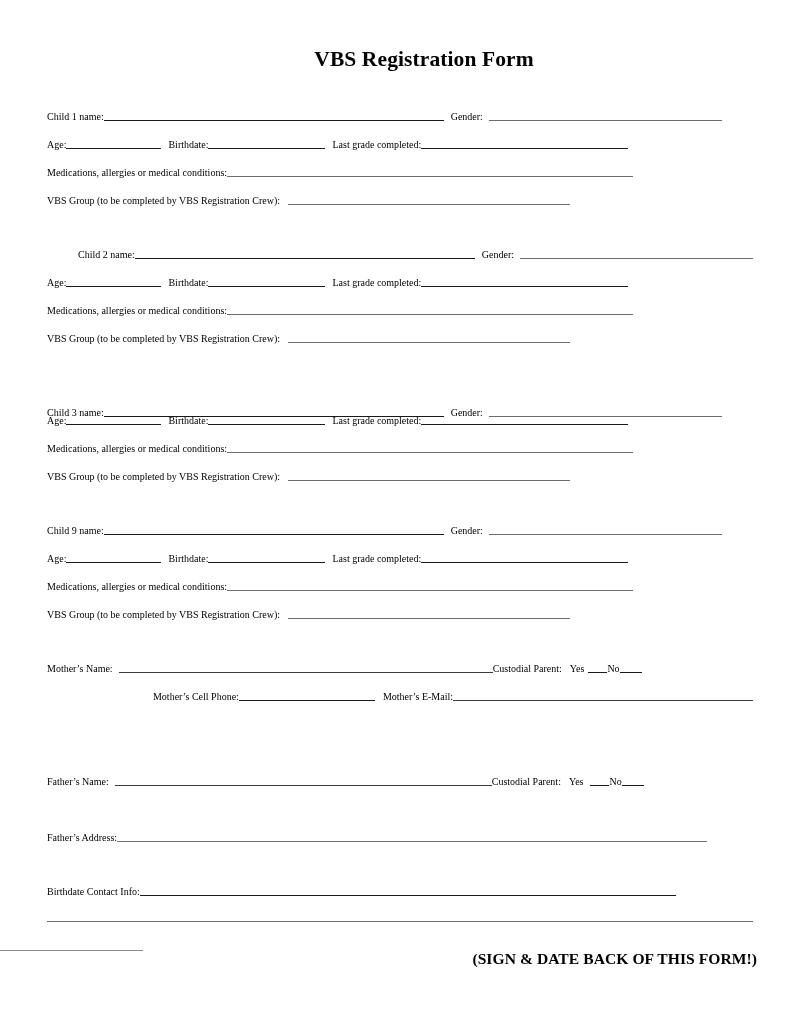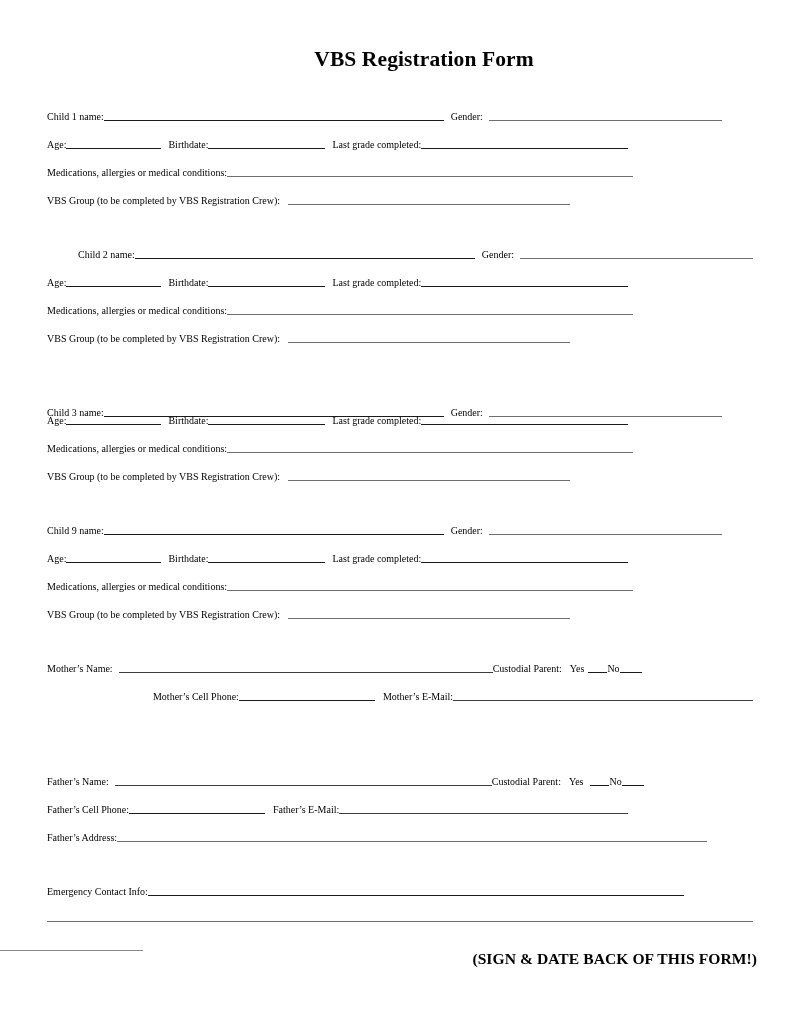--- a/index.html
+++ b/index.html
@@ -173,30 +173,27 @@
 
   <div class="line" style="top:686px;text-align:right;">
     <span class="lbl">Mother’s Cell Phone:</span><span class="ul" style="width:136px;"></span><span class="gap" style="width:8px;"></span><span class="lbl">Mother’s E-Mail:</span><span class="ul mid" style="width:300px;"></span>
   </div>
 
 
   <div class="line" style="top:771px;">
     <span class="lbl">Father’s Name:</span><span class="gap" style="width:6px;"></span><span class="ul mid" style="width:377px;"></span><span class="lbl">Custodial Parent:</span><span class="gap" style="width:8px;"></span><span class="lbl">Yes</span><span class="gap" style="width:7px;"></span><span class="ul" style="width:19px;"></span><span class="lbl">No</span><span class="ul" style="width:22px;"></span>
   </div>
 
-  <div class="line" style="top:799px;">
-    <span class="lbl">Father’s Cell Phone:</span><span class="ul" style="width:136px;"></span><span class="gap" style="width:8px;"></span><span class="lbl">Father’s E-Mail:</span><span class="ul mid" style="width:289px;"></span>
-  </div>
 
   <div class="line" style="top:827px;font-family:Liberation Serif, serif;">
     <span class="lbl">Father’s Address:</span><span class="ul light" style="width:590px;"></span>
   </div>
 
   <div class="line" style="top:881px;">
-    <span class="lbl">Emergency Contact Info:</span><span class="ul" style="width:536px;"></span>
+    <span class="lbl">Birthdate Contact Info:</span><span class="ul" style="width:536px;"></span>
   </div>
 
   <div class="rule" style="left:47px; top:921px; width:706px;"></div>
 
   <div class="footnote-sep"></div>
 
   <div class="footer-note">(SIGN &amp; DATE BACK OF THIS FORM!)</div>
 
 </div>
 

